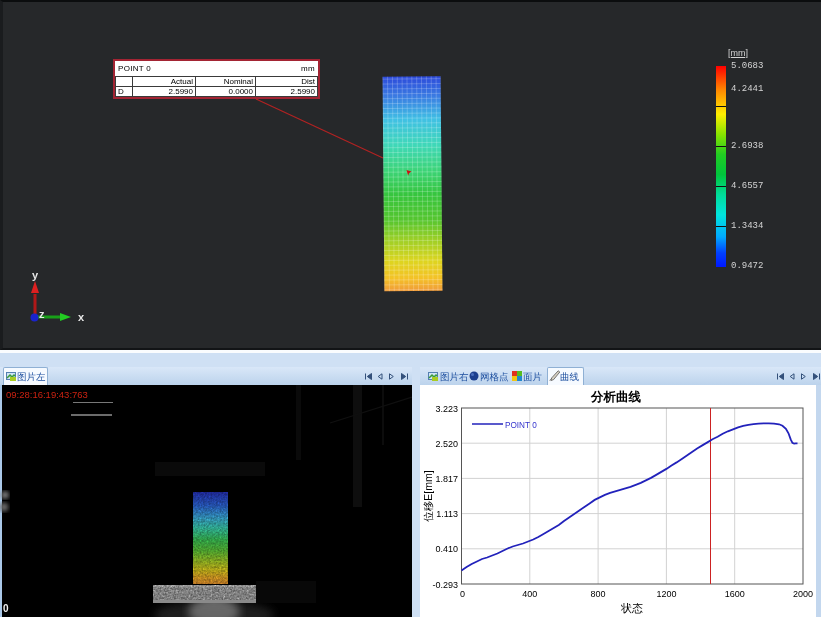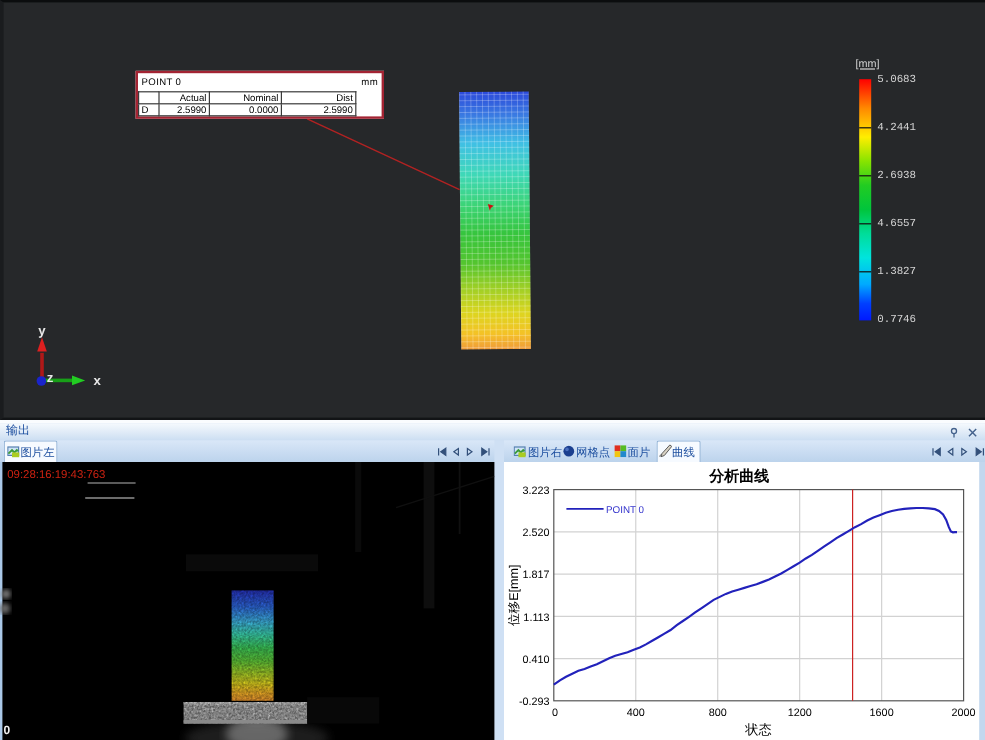--- a/index.html
+++ b/index.html
@@ -23,21 +23,21 @@
   border-right:5px solid #c3d7ee; }
 #anno { position:absolute; left:113px; top:59px; width:207px; height:40px; background:#fff;
   border:2px solid #a32433; font-size:8.5px; color:#000; }
 #anno .hdr { height:14px; line-height:15px; padding:0 3px; font-size:8px; letter-spacing:0.3px; }
 #anno table { border-collapse:collapse; margin-left:0px; margin-top:1px; }
 #anno td { border:1px solid #3a3a3a; font-size:8px; height:9px; padding:0 2px; text-align:right; line-height:9px; }
 #cbar { position:absolute; left:716px; top:66px; width:10px; height:201px;
   background:linear-gradient(#ff0000 0%,#ff8800 12%,#ffee00 24%,#88e400 34%,#22cc22 44%,#00c53c 54%,#00dd99 64%,#00e4dd 74%,#00aaff 85%,#0040ff 93%,#0018ff 100%); }
 .cbtick { position:absolute; left:0; width:10px; height:1px; background:#111; }
 .cblab { position:absolute; left:731px; color:#d4d4d4; font-size:9px;font-family:Liberation Mono, monospace; }
-#mmlab { position:absolute; left:713px; top:48px; color:#d4d4d4; font-size:9px;text-decoration:underline; }
+#mmlab { position:absolute; left:728px; top:48px; color:#d4d4d4; font-size:9px;text-decoration:underline; }
 .navarrows { position:absolute; top:5px; }
 </style>
 </head>
 <body>
 <div id="screen">
 
   <div id="view3d"></div>
 
   <svg style="position:absolute;left:0;top:0" width="821" height="350">
     <defs>
@@ -78,21 +78,21 @@
       <text x="39" y="318" fill="#e8e8e8" font-size="11" font-weight="bold">z</text>
     </g>
   </svg>
 
   <div id="anno">
     <div class="hdr">POINT 0<span style="float:right">mm</span></div>
     <table>
       <tbody>
           <tr>
             <td style="width:17px"></td>
-            <td style="width:42px">Actual</td>
+            <td style="width:63px">Actual</td>
             <td style="width:60px">Nominal</td>
             <td style="width:62px">Dist</td>
           </tr>
       <tr>
             <td style="text-align:left">D</td>
             <td>2.5990</td>
             <td>0.0000</td>
             <td>2.5990</td>
           </tr>
     </tbody>
@@ -100,34 +100,27 @@
   </div>
 
   <div id="mmlab">[mm]</div>
   <div id="cbar">
     <div class="cbtick" style="top:40px"></div>
     <div class="cbtick" style="top:80px"></div>
     <div class="cbtick" style="top:120px"></div>
     <div class="cbtick" style="top:160px"></div>
   </div>
   <div class="cblab" style="top:61px">5.0683</div>
-  <div class="cblab" style="top:101px">4.2441</div>
+  <div class="cblab" style="top:84px">4.2441</div>
   <div class="cblab" style="top:141px">2.6938</div>
   <div class="cblab" style="top:181px">4.6557</div>
-  <div class="cblab" style="top:221px">1.3827</div>
-  <div class="cblab" style="top:261px">0.7746</div>
+  <div class="cblab" style="top:221px">1.3434</div>
+  <div class="cblab" style="top:261px">0.9472</div>
 
   <div id="whitestrip"></div>
-  <div id="titlebar">输出
-    <svg style="position:absolute;right:4px;top:3px" width="26" height="10">
-      <circle cx="4" cy="3.2" r="2.1" fill="none" stroke="#44628c" stroke-width="1.1"></circle>
-      <path d="M4 5.5 v3" stroke="#44628c" stroke-width="1.1"></path>
-      <path d="M16.5 1.5 l6 6 M22.5 1.5 l-6 6" stroke="#44628c" stroke-width="1.2"></path>
-    </svg>
-  </div>
 
   <div id="tabrowR">
     <div class="tab" style="left:127px;width:37px"></div>
     <svg style="position:absolute;left:8px;top:4px" width="11" height="11">
       <rect x="0.5" y="1.5" width="9" height="7" fill="#cfe4f7" stroke="#5580b0" stroke-width="1"></rect>
       <path d="M1 7 l3 -3 2 2 2 -2 1 1" stroke="#3a9a3a" stroke-width="1.5" fill="none"></path>
       <rect x="4" y="6" width="6" height="4" fill="#aacc22"></rect>
     </svg>
     <span class="tablabel" style="left:20px">图片右</span>
     <circle>

